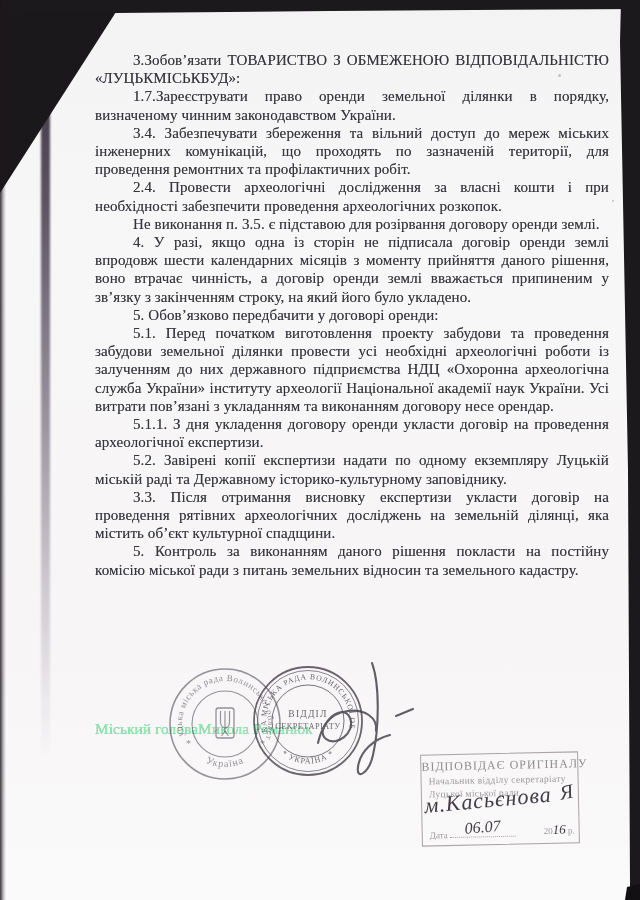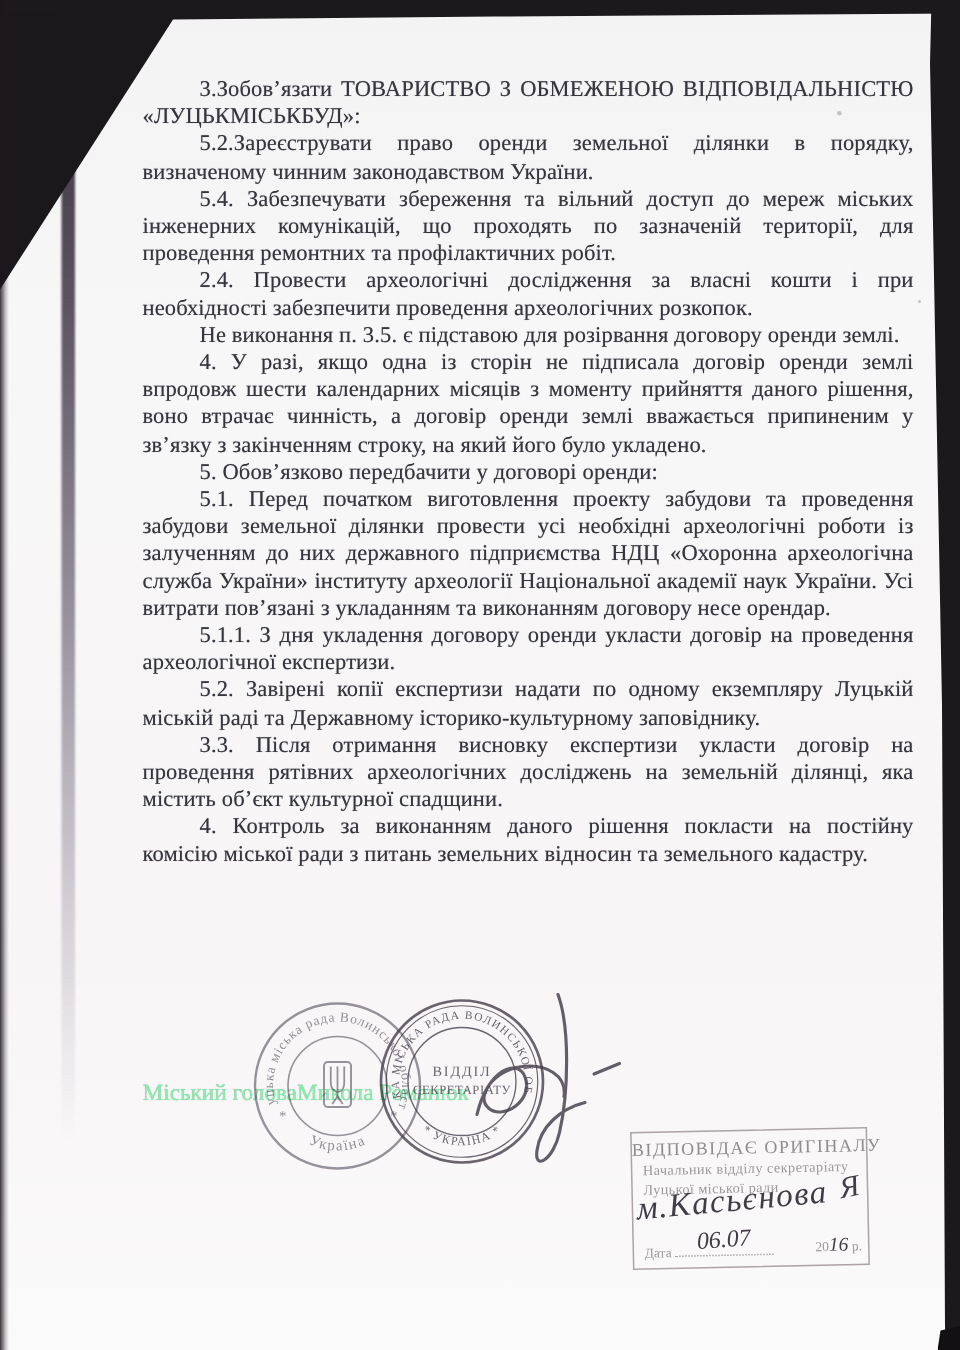--- a/index.html
+++ b/index.html
@@ -51,31 +51,31 @@
   .cert .handyear{font-size:13px;}
 </style>
 </head>
 <body>
 
 <div class="scene">
   <div class="paper"></div>
 
   <div class="textblock">
     <p>3.Зобов’язати ТОВАРИСТВО З ОБМЕЖЕНОЮ ВІДПОВІДАЛЬНІСТЮ «ЛУЦЬКМІСЬКБУД»:</p>
-    <p>5.2.Зареєструвати право оренди земельної ділянки в порядку, визначеному чинним законодавством України.</p>
-    <p>5.4. Забезпечувати збереження та вільний доступ до мереж міських інженерних комунікацій, що проходять по зазначеній території, для проведення ремонтних та профілактичних робіт.</p>
+    <p>1.7.Зареєструвати право оренди земельної ділянки в порядку, визначеному чинним законодавством України.</p>
+    <p>3.4. Забезпечувати збереження та вільний доступ до мереж міських інженерних комунікацій, що проходять по зазначеній території, для проведення ремонтних та профілактичних робіт.</p>
     <p>2.4. Провести археологічні дослідження за власні кошти і при необхідності забезпечити проведення археологічних розкопок.</p>
     <p>Не виконання п. 3.5. є підставою для розірвання договору оренди землі.</p>
     <p>4. У разі, якщо одна із сторін не підписала договір оренди землі впродовж шести календарних місяців з моменту прийняття даного рішення, воно втрачає чинність, а договір оренди землі вважається припиненим у зв’язку з закінченням строку, на який його було укладено.</p>
     <p>5. Обов’язково передбачити у договорі оренди:</p>
     <p>5.1. Перед початком виготовлення проекту забудови та проведення забудови земельної ділянки провести усі необхідні археологічні роботи із залученням до них державного підприємства НДЦ «Охоронна археологічна служба України» інституту археології Національної академії наук України. Усі витрати пов’язані з укладанням та виконанням договору несе орендар.</p>
     <p>5.1.1. З дня укладення договору оренди укласти договір на проведення археологічної експертизи.</p>
     <p>5.2. Завірені копії експертизи надати по одному екземпляру Луцькій міській раді та Державному історико-культурному заповіднику.</p>
     <p>3.3. Після отримання висновку експертизи укласти договір на проведення рятівних археологічних досліджень на земельній ділянці, яка містить об’єкт культурної спадщини.</p>
-    <p>4. Контроль за виконанням даного рішення покласти на постійну комісію міської ради з питань земельних відносин та земельного кадастру.</p>
+    <p>5. Контроль за виконанням даного рішення покласти на постійну комісію міської ради з питань земельних відносин та земельного кадастру.</p>
   </div>
 
   <div class="closing">
     <span>Міський голова</span>
     <span>Микола Романюк</span>
   </div>
 
   <svg class="seals" viewBox="0 0 340 170">
     <defs>
       <path id="arc1top" d="M34.6,95.7 A43,43 0 1 1 115.4,95.7" fill="none"></path>

